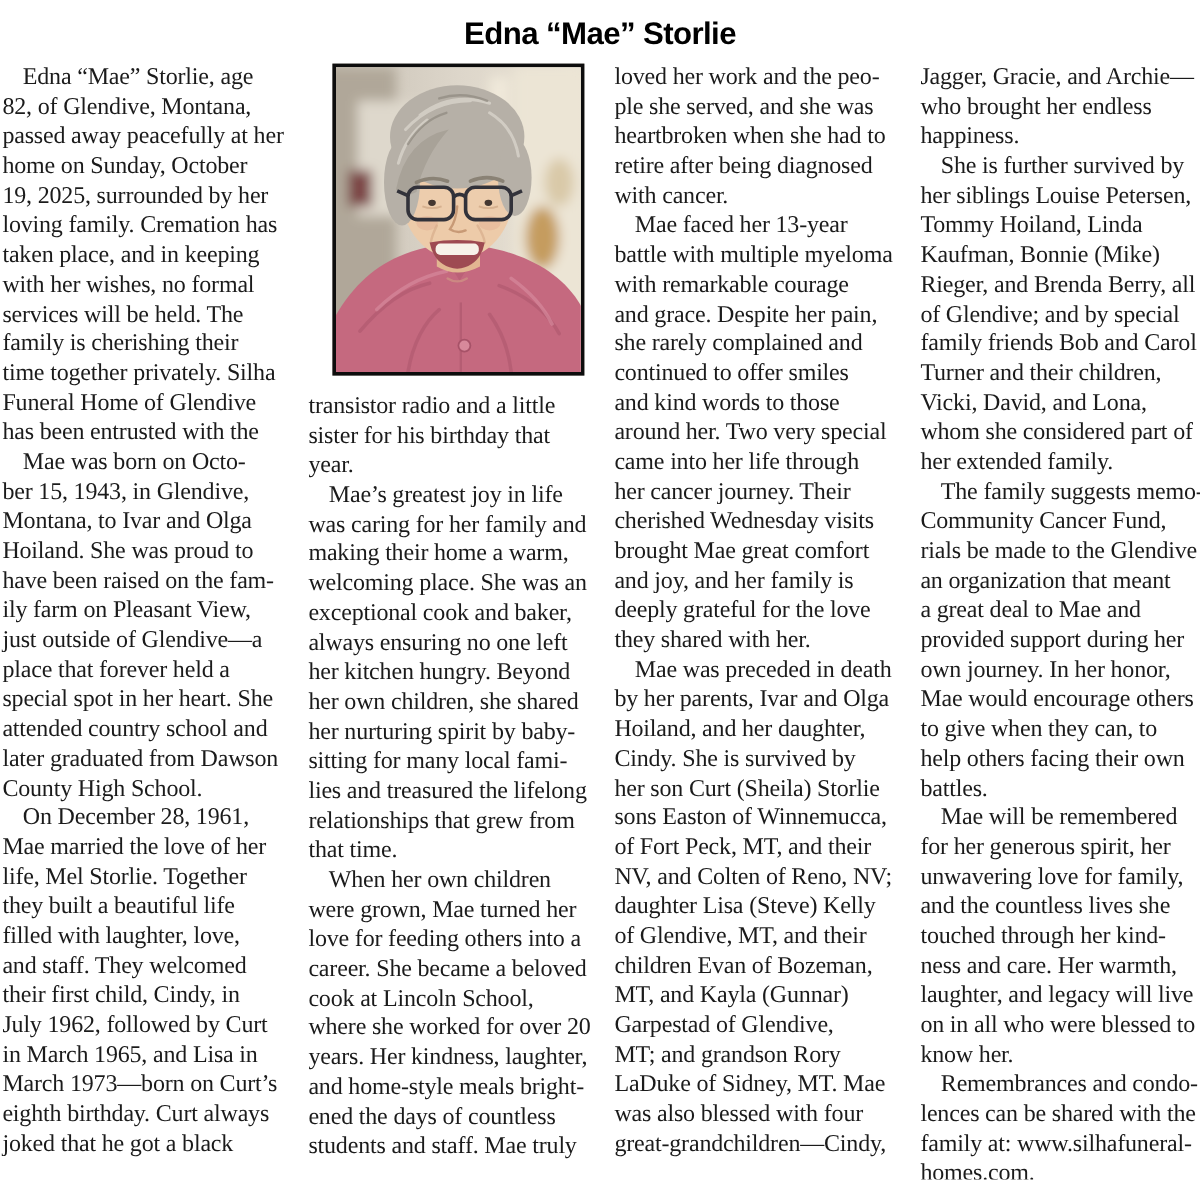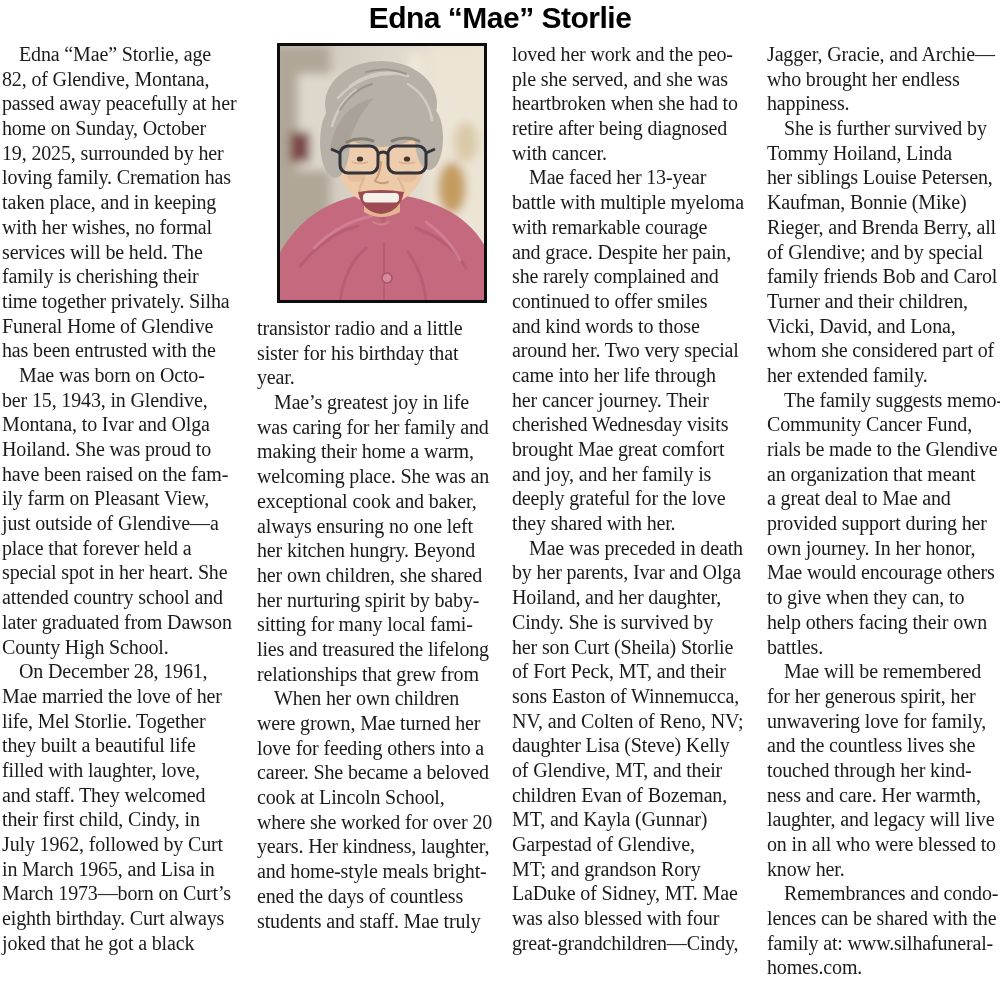--- a/index.html
+++ b/index.html
@@ -8,25 +8,25 @@
     width: 1000px; height: 983px;
     font-family: "Liberation Serif", "DejaVu Serif", serif;
     color: #1b1b1b;
     overflow: hidden;
   }
   .page { position: relative; width: 1000px; height: 983px; background: #ffffff; }
   .title {
     text-align: center;
     font-family: "Liberation Sans", "DejaVu Sans", sans-serif;
     font-weight: 700;
-    font-size: 30px;
+    font-size: 26px;
     line-height: 32px;
     letter-spacing: -0.5px;
     color: #000000;
-    padding-top: 2px;
+    padding-top: 12px;
   }
   .cols {
     display: grid;
     grid-template-columns: 238px 238px 238px 233px;
     column-gap: 17px;
     padding-left: 2px;
     margin-top: 8px;
   }
   .column { }
   .line {
@@ -170,20 +170,21 @@
           <div class="line">making their home a warm,</div>
           <div class="line">welcoming place. She was an</div>
           <div class="line">exceptional cook and baker,</div>
           <div class="line">always ensuring no one left</div>
           <div class="line">her kitchen hungry. Beyond</div>
           <div class="line">her own children, she shared</div>
           <div class="line">her nurturing spirit by baby-</div>
           <div class="line">sitting for many local fami-</div>
           <div class="line">lies and treasured the lifelong</div>
           <div class="line">relationships that grew from</div>
+          <div class="line">that time.</div>
           <div class="line ind">When her own children</div>
           <div class="line">were grown, Mae turned her</div>
           <div class="line">love for feeding others into a</div>
           <div class="line">career. She became a beloved</div>
           <div class="line">cook at Lincoln School,</div>
           <div class="line">where she worked for over 20</div>
           <div class="line">years. Her kindness, laughter,</div>
           <div class="line">and home-style meals bright-</div>
           <div class="line">ened the days of countless</div>
           <div class="line">students and staff. Mae truly</div>
@@ -209,41 +210,41 @@
         <div class="line">cherished Wednesday visits</div>
         <div class="line">brought Mae great comfort</div>
         <div class="line">and joy, and her family is</div>
         <div class="line">deeply grateful for the love</div>
         <div class="line">they shared with her.</div>
         <div class="line ind">Mae was preceded in death</div>
         <div class="line">by her parents, Ivar and Olga</div>
         <div class="line">Hoiland, and her daughter,</div>
         <div class="line">Cindy. She is survived by</div>
         <div class="line">her son Curt (Sheila) Storlie</div>
+        <div class="line">sons Easton of Winnemucca,</div>
         <div class="line">of Fort Peck, MT, and their</div>
-        <div class="line">sons Easton of Winnemucca,</div>
         <div class="line">NV, and Colten of Reno, NV;</div>
         <div class="line">daughter Lisa (Steve) Kelly</div>
         <div class="line">of Glendive, MT, and their</div>
         <div class="line">children Evan of Bozeman,</div>
         <div class="line">MT, and Kayla (Gunnar)</div>
         <div class="line">Garpestad of Glendive,</div>
         <div class="line">MT; and grandson Rory</div>
         <div class="line">LaDuke of Sidney, MT. Mae</div>
         <div class="line">was also blessed with four</div>
         <div class="line">great-grandchildren—Cindy,</div>
       </div>
 
     <div class="column">
         <div class="line">Jagger, Gracie, and Archie—</div>
         <div class="line">who brought her endless</div>
         <div class="line">happiness.</div>
         <div class="line ind">She is further survived by</div>
+        <div class="line">her siblings Louise Petersen,</div>
         <div class="line">Tommy Hoiland, Linda</div>
-        <div class="line">her siblings Louise Petersen,</div>
         <div class="line">Kaufman, Bonnie (Mike)</div>
         <div class="line">Rieger, and Brenda Berry, all</div>
         <div class="line">of Glendive; and by special</div>
         <div class="line">family friends Bob and Carol</div>
         <div class="line">Turner and their children,</div>
         <div class="line">Vicki, David, and Lona,</div>
         <div class="line">whom she considered part of</div>
         <div class="line">her extended family.</div>
         <div class="line ind">The family suggests memo-</div>
         <div class="line">Community Cancer Fund,</div>

